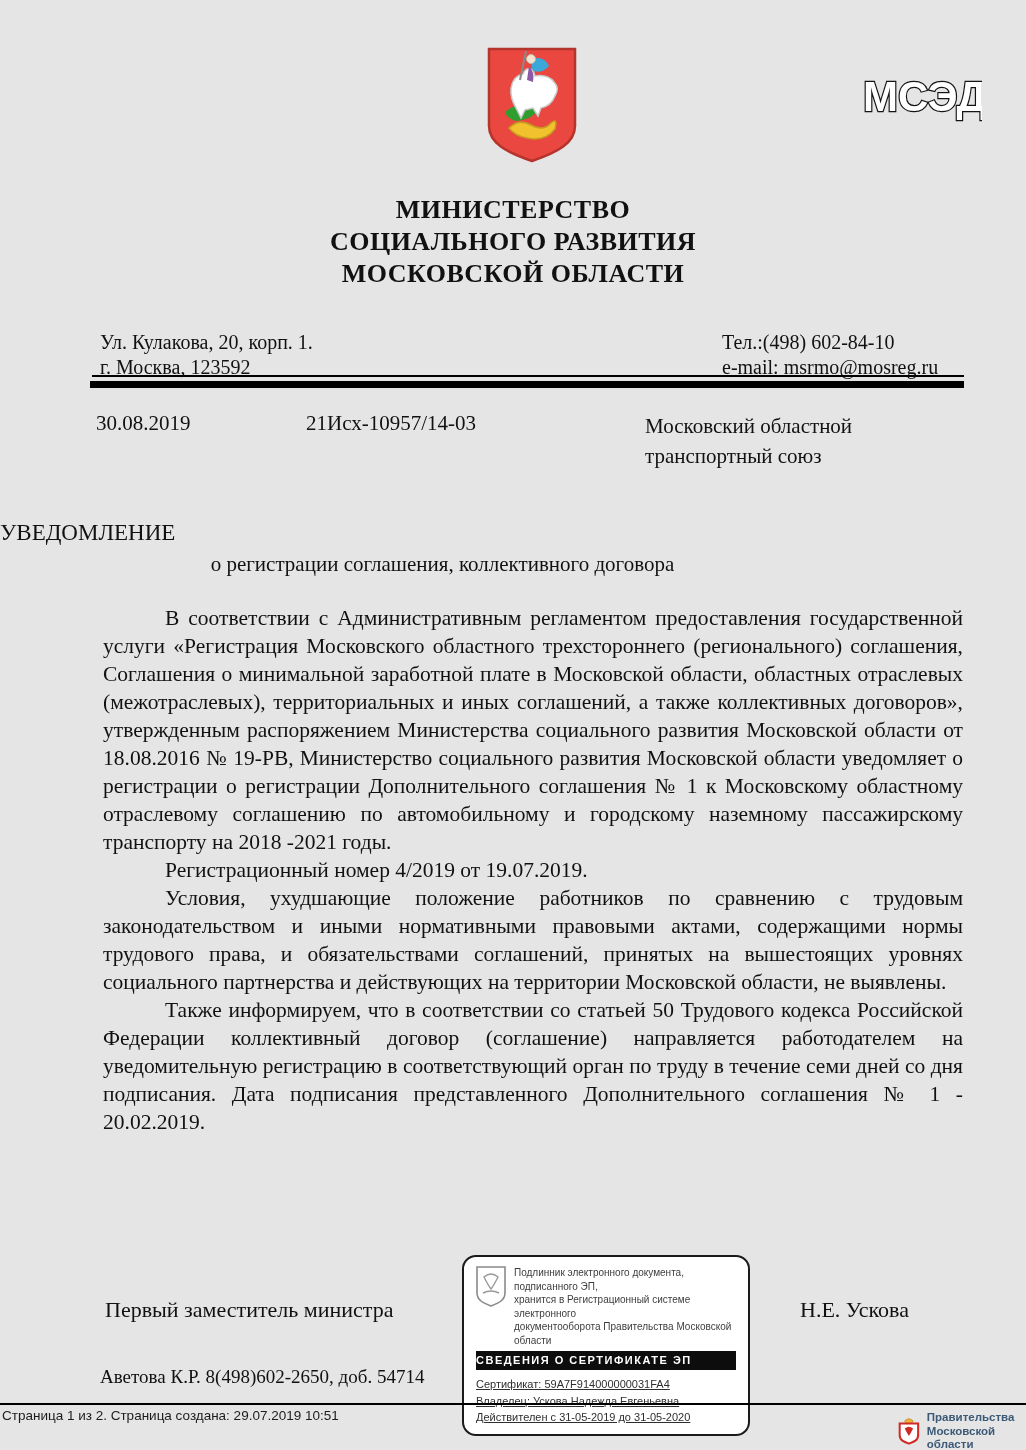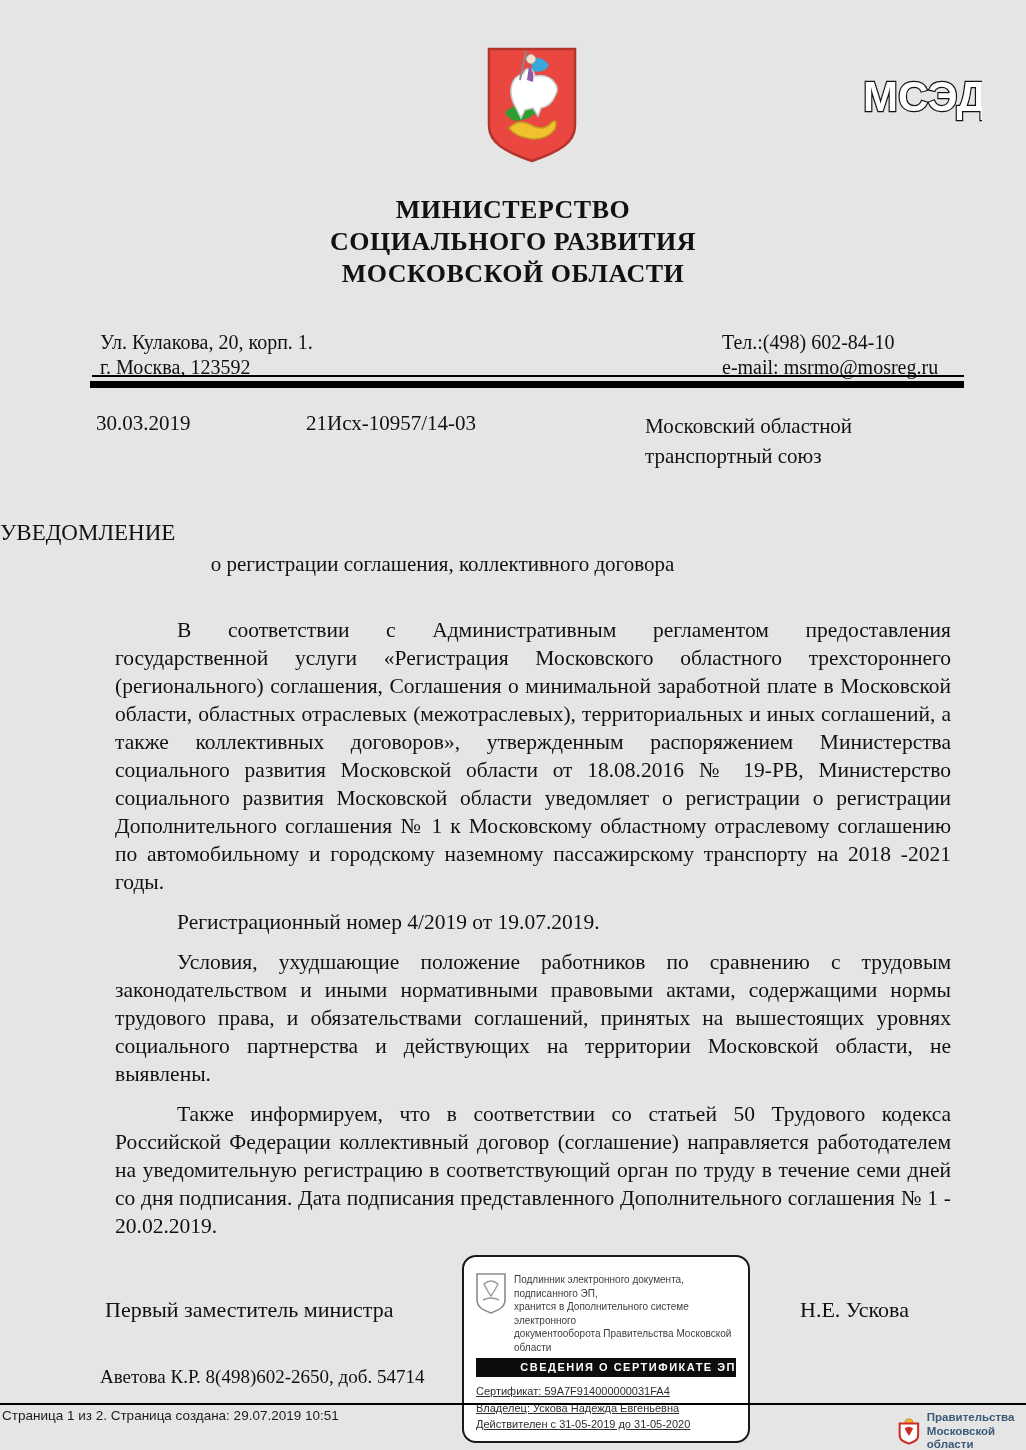--- a/index.html
+++ b/index.html
@@ -29,35 +29,35 @@
   .ref-number{position:absolute;left:306px;top:411px;font-size:21px;}
   .ref-addressee{position:absolute;left:645px;top:411px;font-size:21px;line-height:30px;}
 
   
   .doc-heading{position:absolute;top:520px;left:0;width:1026px;text-align:left;font-size:23px;}
   .doc-subheading{position:absolute;top:552px;left:0;width:885px;text-align:center;font-size:21px;}
 
   
   .body-text{position:absolute;left:103px;top:604px;width:860px;
              font-size:21.5px;line-height:28px;text-align:justify;}
-  .body-text p{margin:12px;text-indent:62px;}
+  .body-text p{margin:0;text-indent:62px;}
 
   
   .sig-position{position:absolute;left:105px;top:1297px;font-size:22px;}
   .sig-name{position:absolute;left:800px;top:1297px;font-size:22px;}
   .executor{position:absolute;left:100px;top:1366px;font-size:19px;}
 
   
   .stamp{position:absolute;left:462px;top:1255px;width:288px;border:2px solid #1a1a1a;
          border-radius:14px;background:#fff;font-family:"Liberation Sans",sans-serif;
-         padding:14px 8px 8px 8px;box-sizing:border-box;}
+         padding:7px 8px 8px 8px;box-sizing:border-box;}
   .stamp-top{display:flex;align-items:flex-start;}
   .stamp-emblem{flex:0 0 auto;margin:1px 6px 0 2px;}
   .stamp-info{font-size:10px;line-height:13.5px;color:#3d3d3d;padding-top:2px;}
-  .stamp-bar{background:#0d0d0d;color:#ffffff;text-align:right;font-size:11px;
+  .stamp-bar{background:#0d0d0d;color:#ffffff;text-align:left;font-size:11px;
              font-weight:bold;letter-spacing:1.5px;padding:3px 0 4px 0;margin:4px 4px 6px 4px;}
   .stamp-cert{font-size:11px;line-height:16.5px;color:#2e2e2e;padding-left:4px;text-decoration:underline;}
 
   
   .footer-rule{position:absolute;left:0;top:1403px;width:1026px;border-top:2px solid #000;}
   .footer-text{position:absolute;left:2px;top:1407px;font-family:"Liberation Sans",sans-serif;
                font-size:13.5px;line-height:18px;color:#1c1c1c;}
   .gov-logo{position:absolute;left:898px;top:1411px;display:flex;align-items:center;}
   .gov-logo-text{font-family:"Liberation Sans",sans-serif;font-size:11.5px;font-weight:bold;
                  line-height:13.5px;color:#3c5a77;margin-left:7px;}
@@ -93,21 +93,21 @@
     <div>г. Москва, 123592</div>
   </div>
   <div class="contact-right">
     <div>Тел.:(498) 602-84-10</div>
     <div>e-mail: msrmo@mosreg.ru</div>
   </div>
 
   <div class="rule-thin"></div>
   <div class="rule-thick"></div>
 
-  <div class="ref-date">30.03.2019</div>
+  <div class="ref-date">30.08.2019</div>
   <div class="ref-number">21Исх-10957/14-03</div>
   <div class="ref-addressee">
     <div>Московский областной</div>
     <div>транспортный союз</div>
   </div>
 
   <div class="doc-heading">УВЕДОМЛЕНИЕ</div>
   <div class="doc-subheading">о регистрации соглашения, коллективного договора</div>
 
   <div class="body-text">
@@ -123,21 +123,21 @@
 
   <div class="stamp">
     <div class="stamp-top">
       <svg class="stamp-emblem" width="34" height="42" viewBox="0 0 34 42">
         <path d="M3,2 H31 V28 C31,35 25,38 17,41 C9,38 3,35 3,28 Z" fill="#ffffff" stroke="#8a8a8a" stroke-width="1.6"></path>
         <path d="M10,12 Q17,6 24,12 Q20,20 17,24 Q14,20 10,12 Z" fill="none" stroke="#9a9a9a" stroke-width="1.4"></path>
         <path d="M9,28 Q17,24 25,28" fill="none" stroke="#9a9a9a" stroke-width="1.4"></path>
       </svg>
       <div class="stamp-info">
         <div>Подлинник электронного документа, подписанного ЭП,</div>
-        <div>хранится в Дополнительного системе электронного</div>
+        <div>хранится в Регистрационный системе электронного</div>
         <div>документооборота Правительства Московской области</div>
       </div>
     </div>
     <div class="stamp-bar">СВЕДЕНИЯ О СЕРТИФИКАТЕ ЭП</div>
     <div class="stamp-cert">
       <div>Сертификат: 59A7F914000000031FA4</div>
       <div>Владелец: Ускова Надежда Евгеньевна</div>
       <div>Действителен с 31-05-2019 до 31-05-2020</div>
     </div>
   </div>

